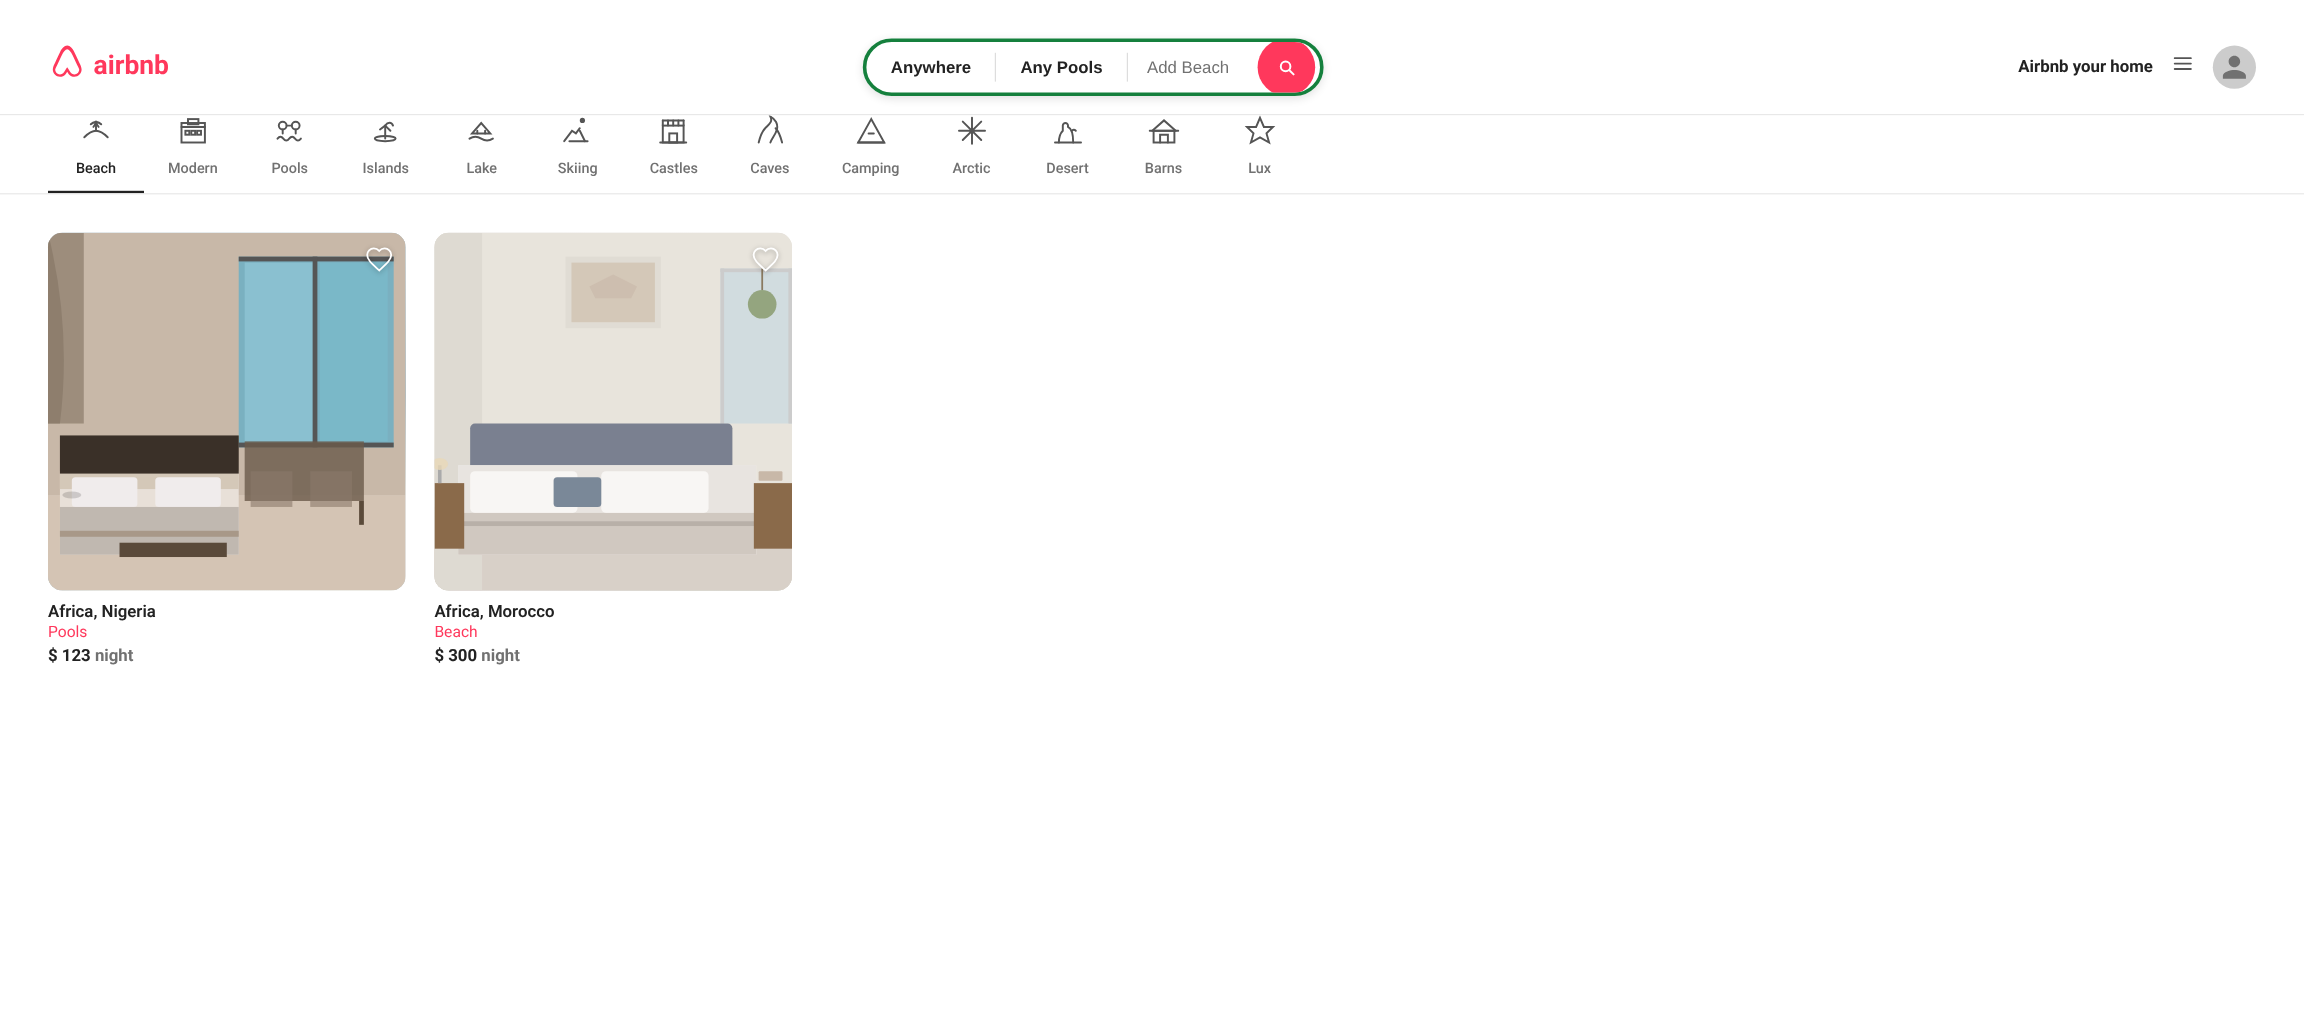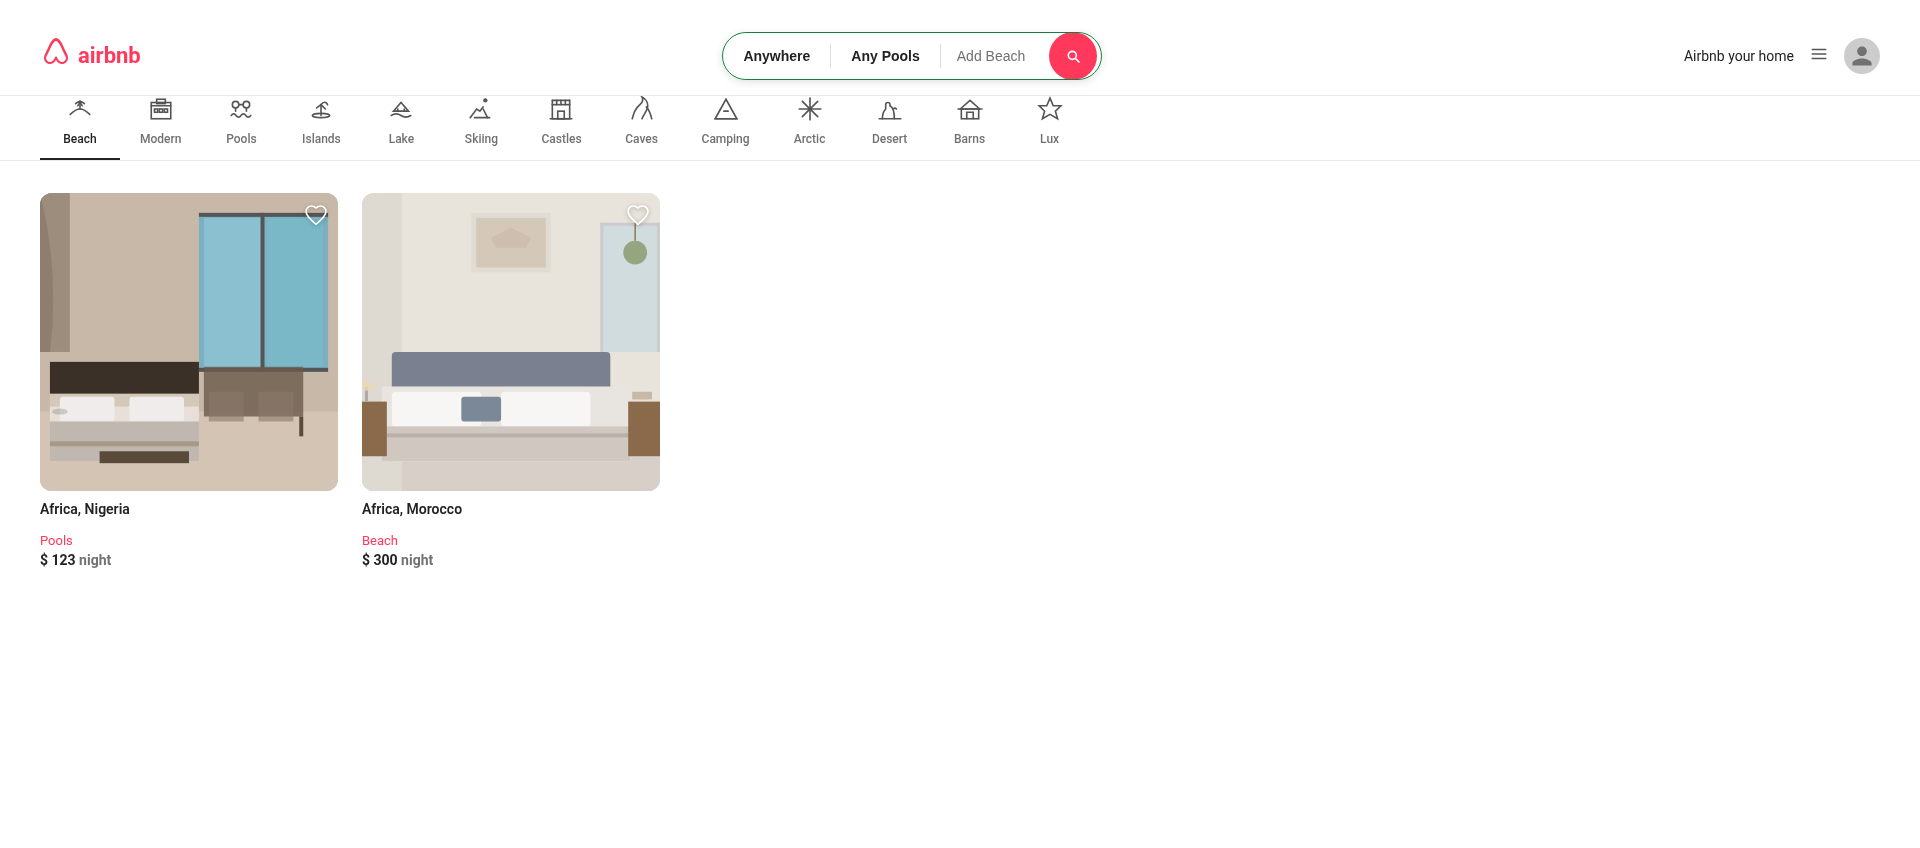--- a/index.html
+++ b/index.html
@@ -33,21 +33,21 @@
 
     .logo-text {
       color: #FF385C;
       font-size: 22px;
       font-weight: 700;
     }
 
     .search-bar {
       display: flex;
       align-items: center;
-      border: 1px solid #15803d;
+      border: 3px solid #15803d;
       border-radius: 40px;
       box-shadow: 0 2px 8px rgba(0,0,0,0.12);
       overflow: hidden;
       height: 48px;
     }
 
     .search-segment {
       padding: 0 20px;
       cursor: pointer;
       font-size: 14px;
@@ -97,21 +97,21 @@
     }
 
     .header-right {
       display: flex;
       align-items: center;
       gap: 16px;
     }
 
     .airbnb-home {
       font-size: 14px;
-      font-weight: 400;
+      font-weight: 700;
       color: #222;
       cursor: pointer;
       white-space: nowrap;
     }
 
     .hamburger-icon {
       cursor: pointer;
       font-size: 18px;
       color: #222;
     }
@@ -223,21 +223,21 @@
     }
 
     .favorite-btn svg {
       filter: drop-shadow(0 1px 2px rgba(0,0,0,0.3));
     }
 
     .listing-location {
       font-size: 14px;
       font-weight: 600;
       color: #222;
-      margin-bottom: 16px;
+      margin-bottom: 2px;
     }
 
     .listing-category-tag {
       font-size: 13px;
       color: #717171;
       margin-bottom: 4px;
     }
 
     .listing-price {
       font-size: 14px;

